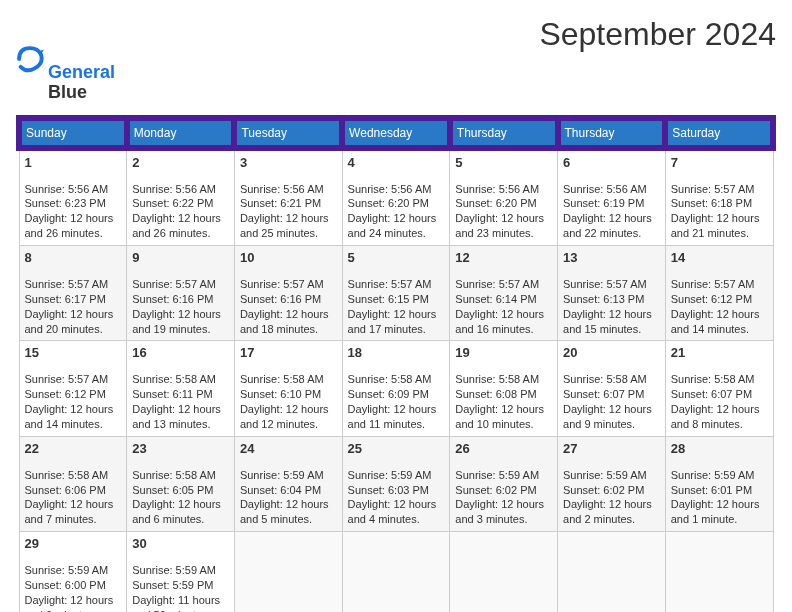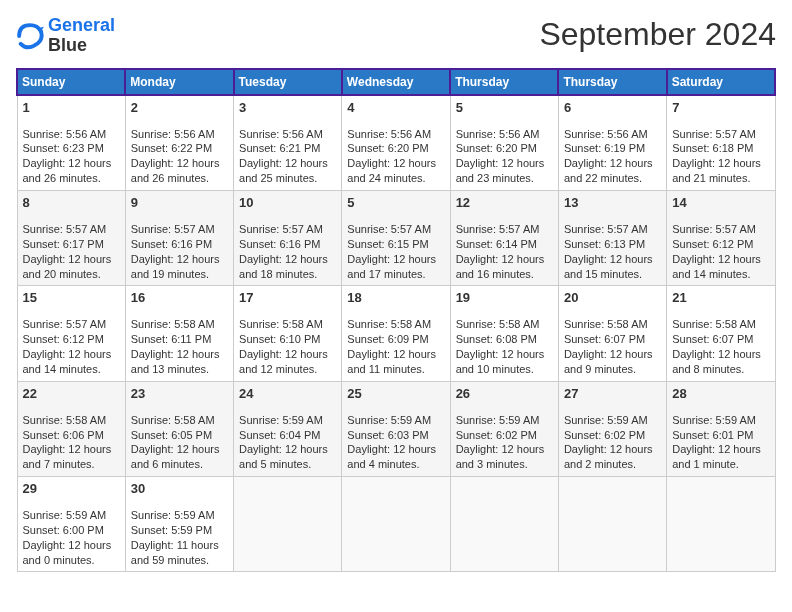--- a/index.html
+++ b/index.html
@@ -25,20 +25,21 @@
     .logo {
       display: flex;
       align-items: center;
       gap: 4px;
     }
     .logo-text {
       font-size: 18px;
       font-weight: bold;
       color: #333;
       line-height: 1.1;
+      margin-top: 47px;
     }
     .logo-text span {
       color: #1a73e8;
     }
     .logo-icon {
       width: 28px;
       height: 28px;
     }
     .title-area {
       text-align: right;
@@ -56,22 +57,22 @@
       width: 100%;
       border-collapse: collapse;
       font-size: 10px;
     }
     .calendar-table th {
       background: #2979c7;
       color: #fff;
       padding: 5px 4px;
       text-align: left;
       font-size: 12px;
-      font-weight: bold;
-      border: 2px solid #4c1d95;
+      font-weight: normal;
+      border: 6px solid #4c1d95;
     }
     .calendar-table td {
       border: 1px solid #ccc;
       padding: 4px 5px;
       vertical-align: top;
       height: 72px;
       width: calc(100% / 7);
       background: #fff;
     }
     .calendar-table tr:nth-child(even) td {

